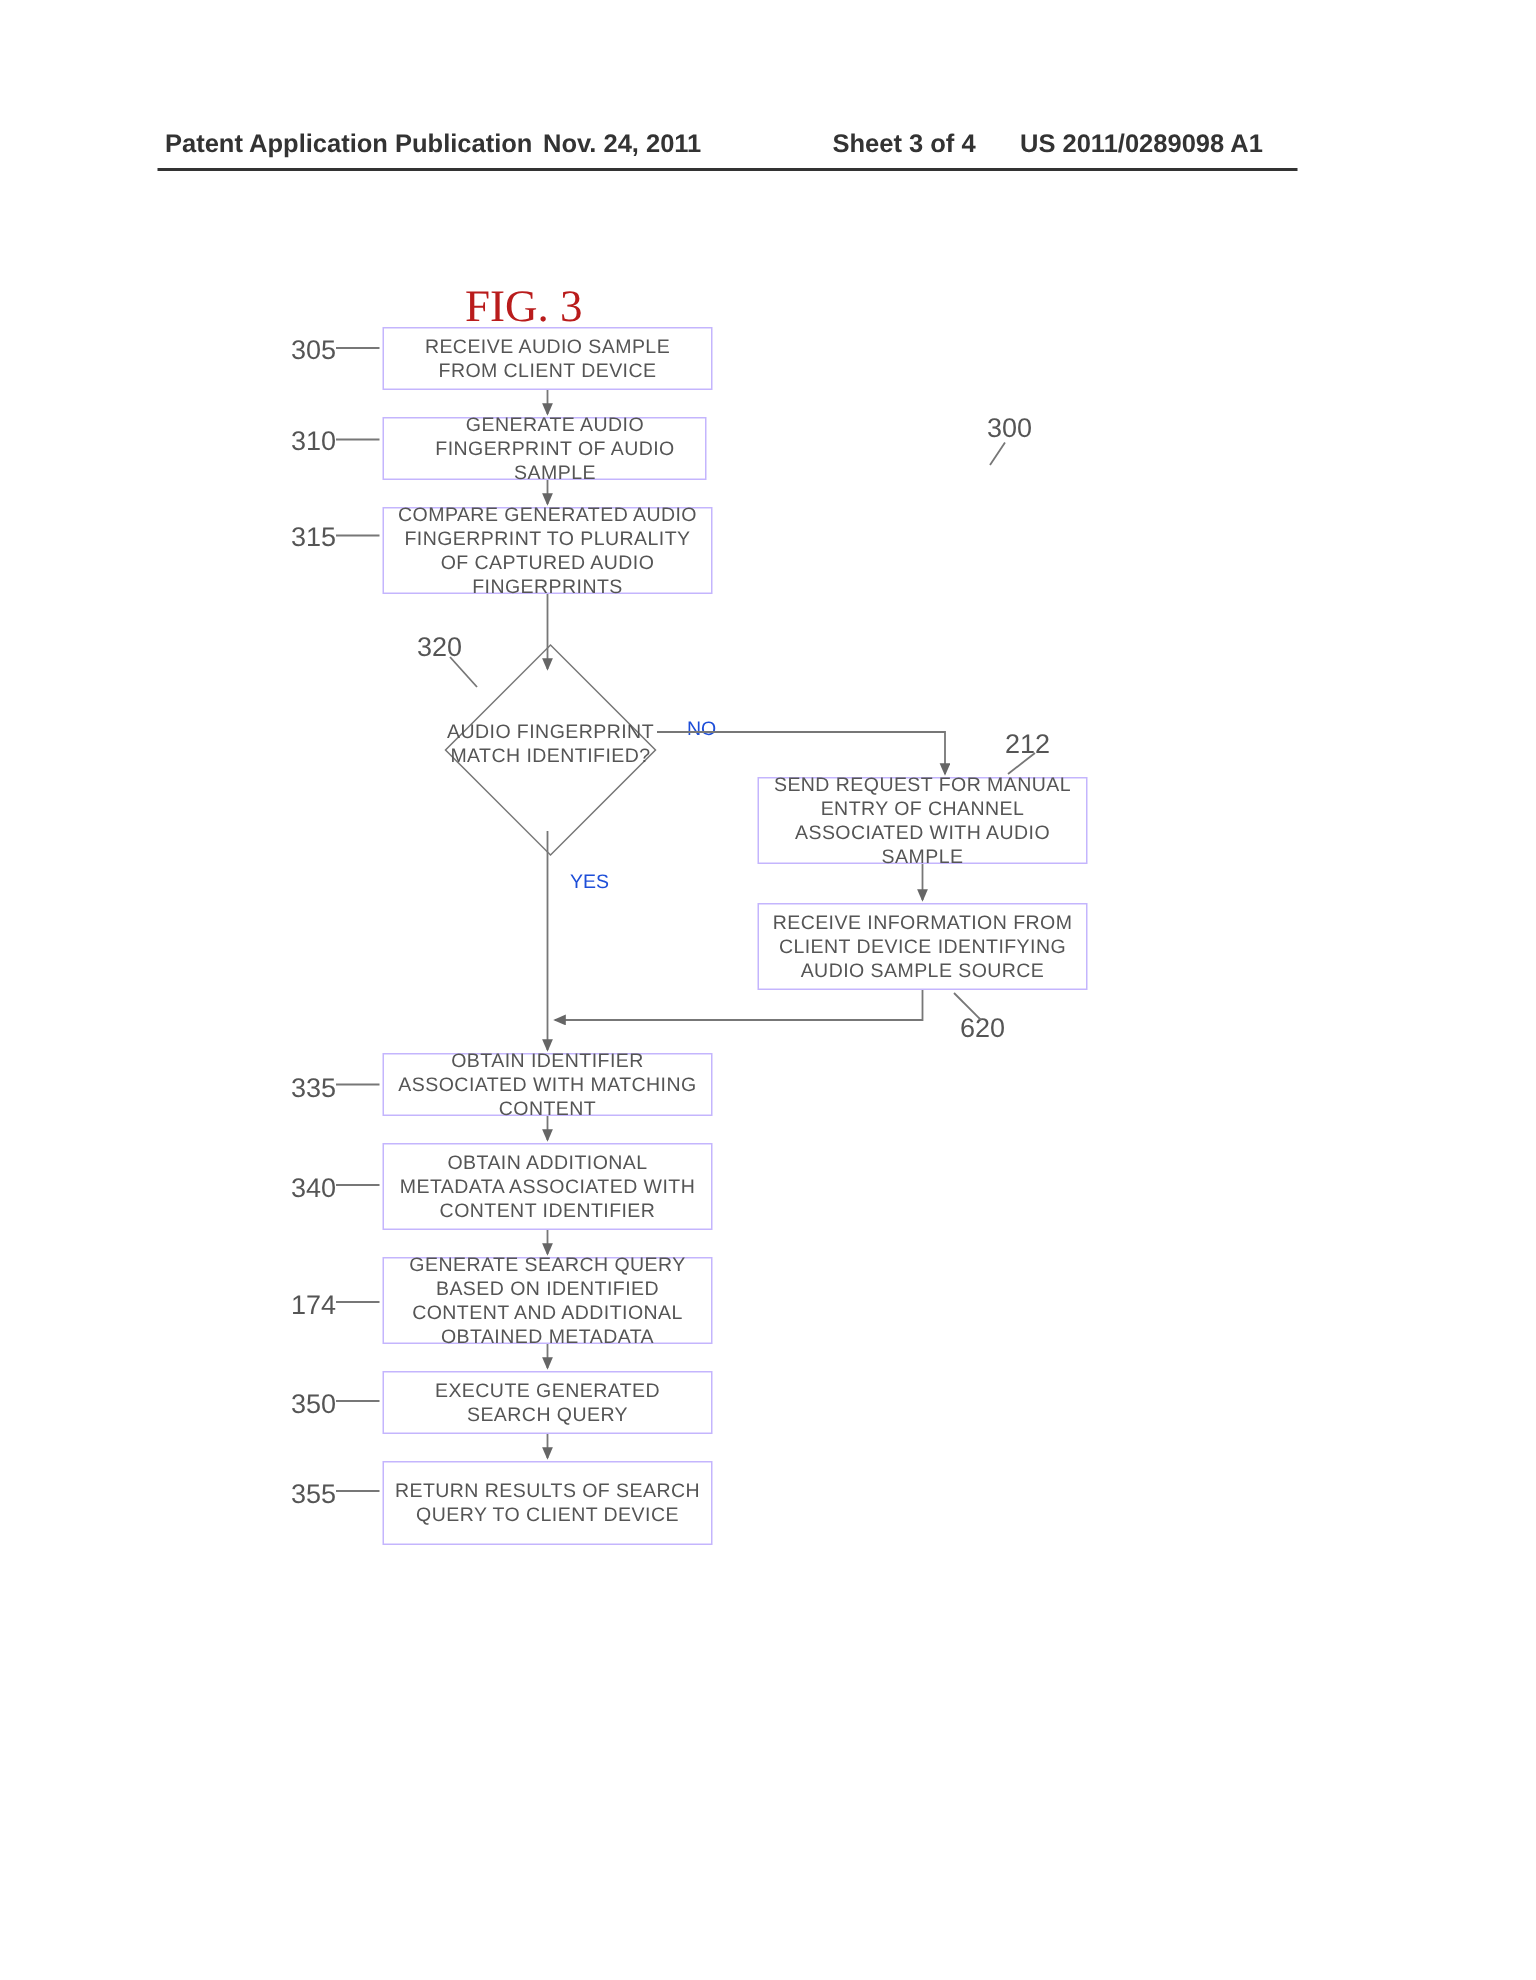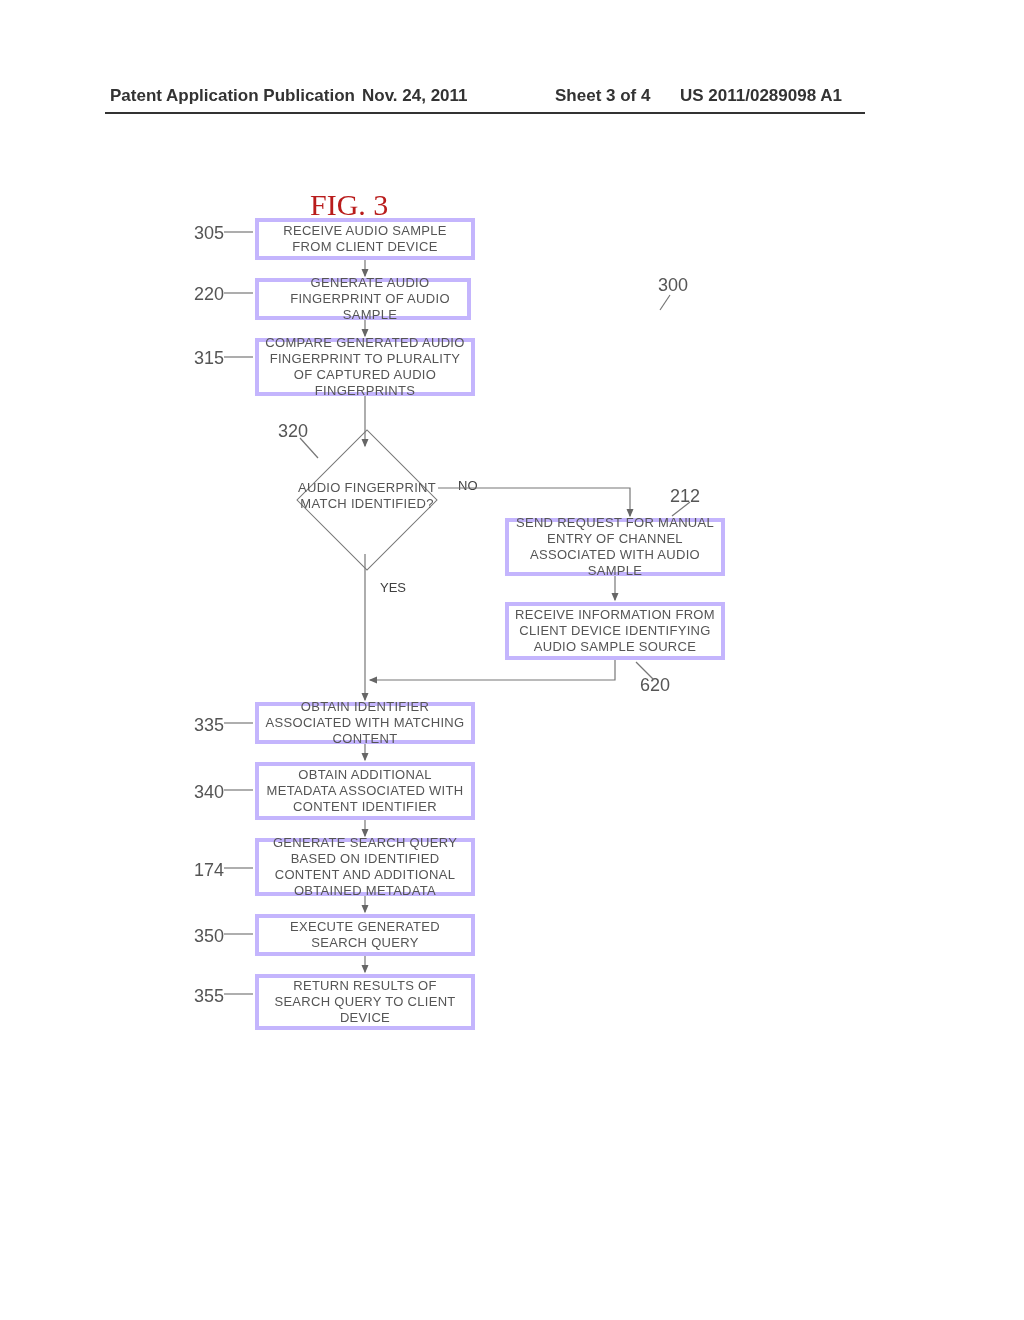--- a/index.html
+++ b/index.html
@@ -39,21 +39,21 @@
     height: 1160px;
   }
   .fig-title {
     position: absolute;
     font-family: "Times New Roman", serif;
     font-size: 30px;
     color: #b91c1c;
   }
   .box {
     position: absolute;
-    border: 4px solid #c4b5fd;
+    border: 1px solid #c4b5fd;
     background: #fff;
     display: flex;
     align-items: center;
     justify-content: center;
     text-align: center;
     font-size: 13px;
     line-height: 1.25;
     color: #555;
     padding: 4px 6px;
     letter-spacing: 0.3px;
@@ -84,21 +84,21 @@
   svg.overlay {
     position: absolute;
     top: 0; left: 0;
     width: 1024px;
     height: 1160px;
     pointer-events: none;
   }
   .edge-label {
     position: absolute;
     font-size: 13px;
-    color: #404040;
+    color: #1d4ed8;
   }
 </style>
 </head>
 <body>
 
 <div class="header">
   <span class="header-left">Patent Application Publication</span>
   <span class="header-center">Nov. 24, 2011</span>
   <span class="header-sheet">Sheet 3 of 4</span>
   <span class="header-right">US 2011/0289098 A1</span>
@@ -107,21 +107,21 @@
 
 <div class="diagram">
 
   <div class="fig-title" style="left:310px; top:48px;">FIG. 3</div>
 
   <div class="ref" style="left:658px; top:135px;">300</div>
 
   <div class="ref" style="left:194px; top:83px;">305</div>
   <div class="box" style="left:255px; top:78px; width:220px; height:42px;">RECEIVE AUDIO SAMPLE FROM CLIENT DEVICE</div>
 
-  <div class="ref" style="left:194px; top:144px;">220</div>
+  <div class="ref" style="left:194px; top:144px;">310</div>
   <div class="box" style="left:255px; top:138px; width:216px; height:42px;padding-left:20px;">GENERATE AUDIO FINGERPRINT OF AUDIO SAMPLE</div>
 
   <div class="ref" style="left:194px; top:208px;">315</div>
   <div class="box" style="left:255px; top:198px; width:220px; height:58px;">COMPARE GENERATED AUDIO FINGERPRINT TO PLURALITY OF CAPTURED AUDIO FINGERPRINTS</div>
 
   <div class="ref" style="left:278px; top:281px;text-align:right;">320</div>
   <div class="diamond-wrap" style="left:267px; top:290px; width:200px; height:140px;">
     <div class="diamond-shape" style="left:50px; top:20px; width:100px; height:100px;"></div>
     <div class="diamond-text" style="left:30px; top:50px; width:140px;">AUDIO FINGERPRINT MATCH IDENTIFIED?</div>
   </div>

